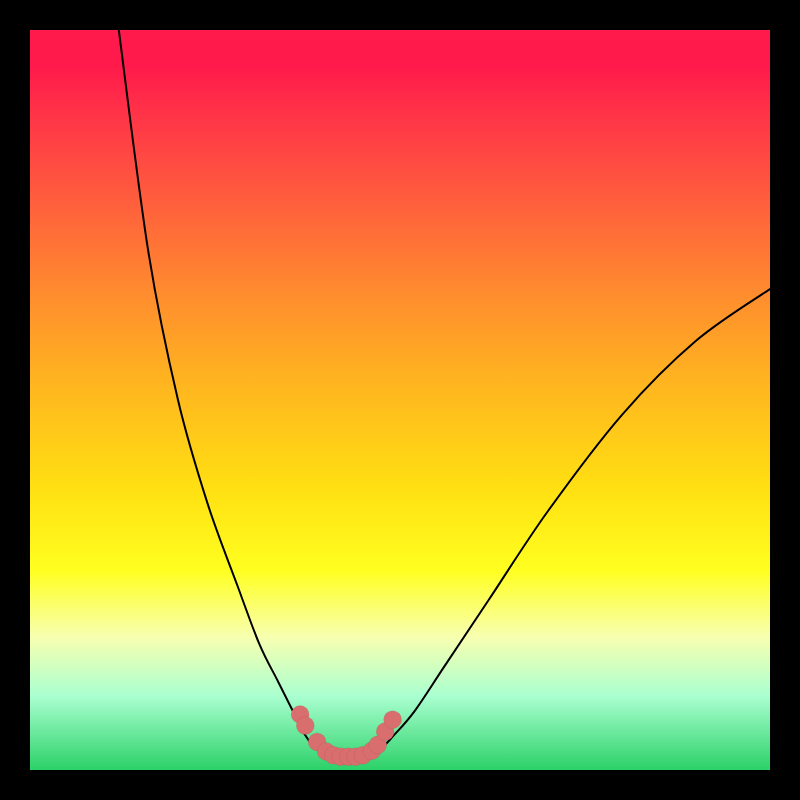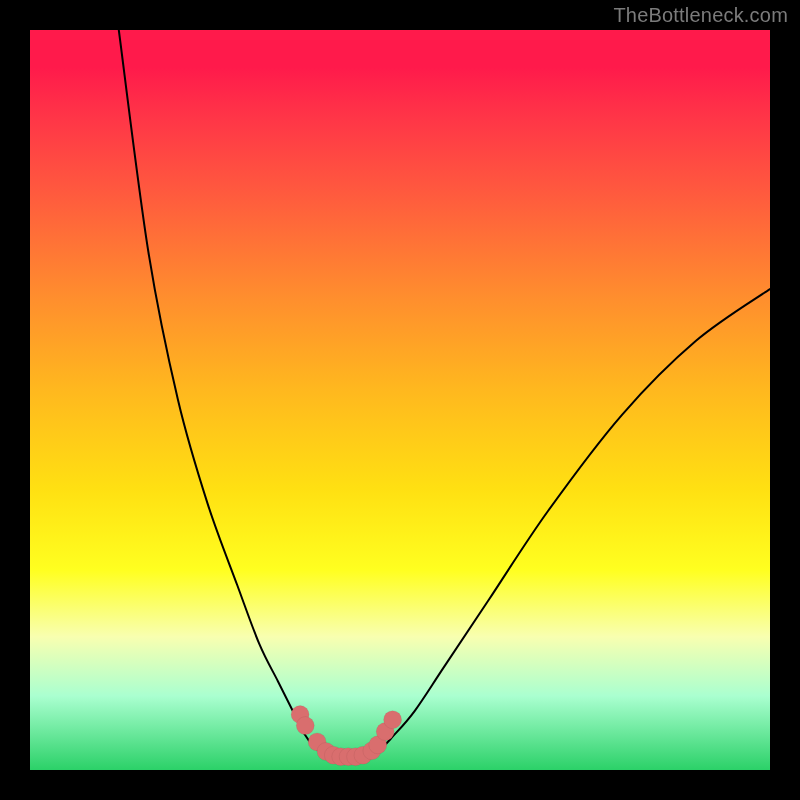--- a/index.html
+++ b/index.html
@@ -108,14 +108,13 @@
           <circle class="annot-dot" cx="325.6" cy="726.68" r="9"></circle>
           <circle class="annot-dot" cx="333" cy="725.2" r="9"></circle>
           <circle class="annot-dot" cx="341.88" cy="720.76" r="9"></circle>
           <circle class="annot-dot" cx="347.79999999999995" cy="714.84" r="9"></circle>
           <circle class="annot-dot" cx="355.2" cy="701.52" r="9"></circle>
           <circle class="annot-dot" cx="362.59999999999997" cy="689.68" r="9"></circle>
         </g>
     </svg>
   </div>
 
-  <div class="watermark">TheBottleneck.com</div>
 </div>
 
 </body></html>

